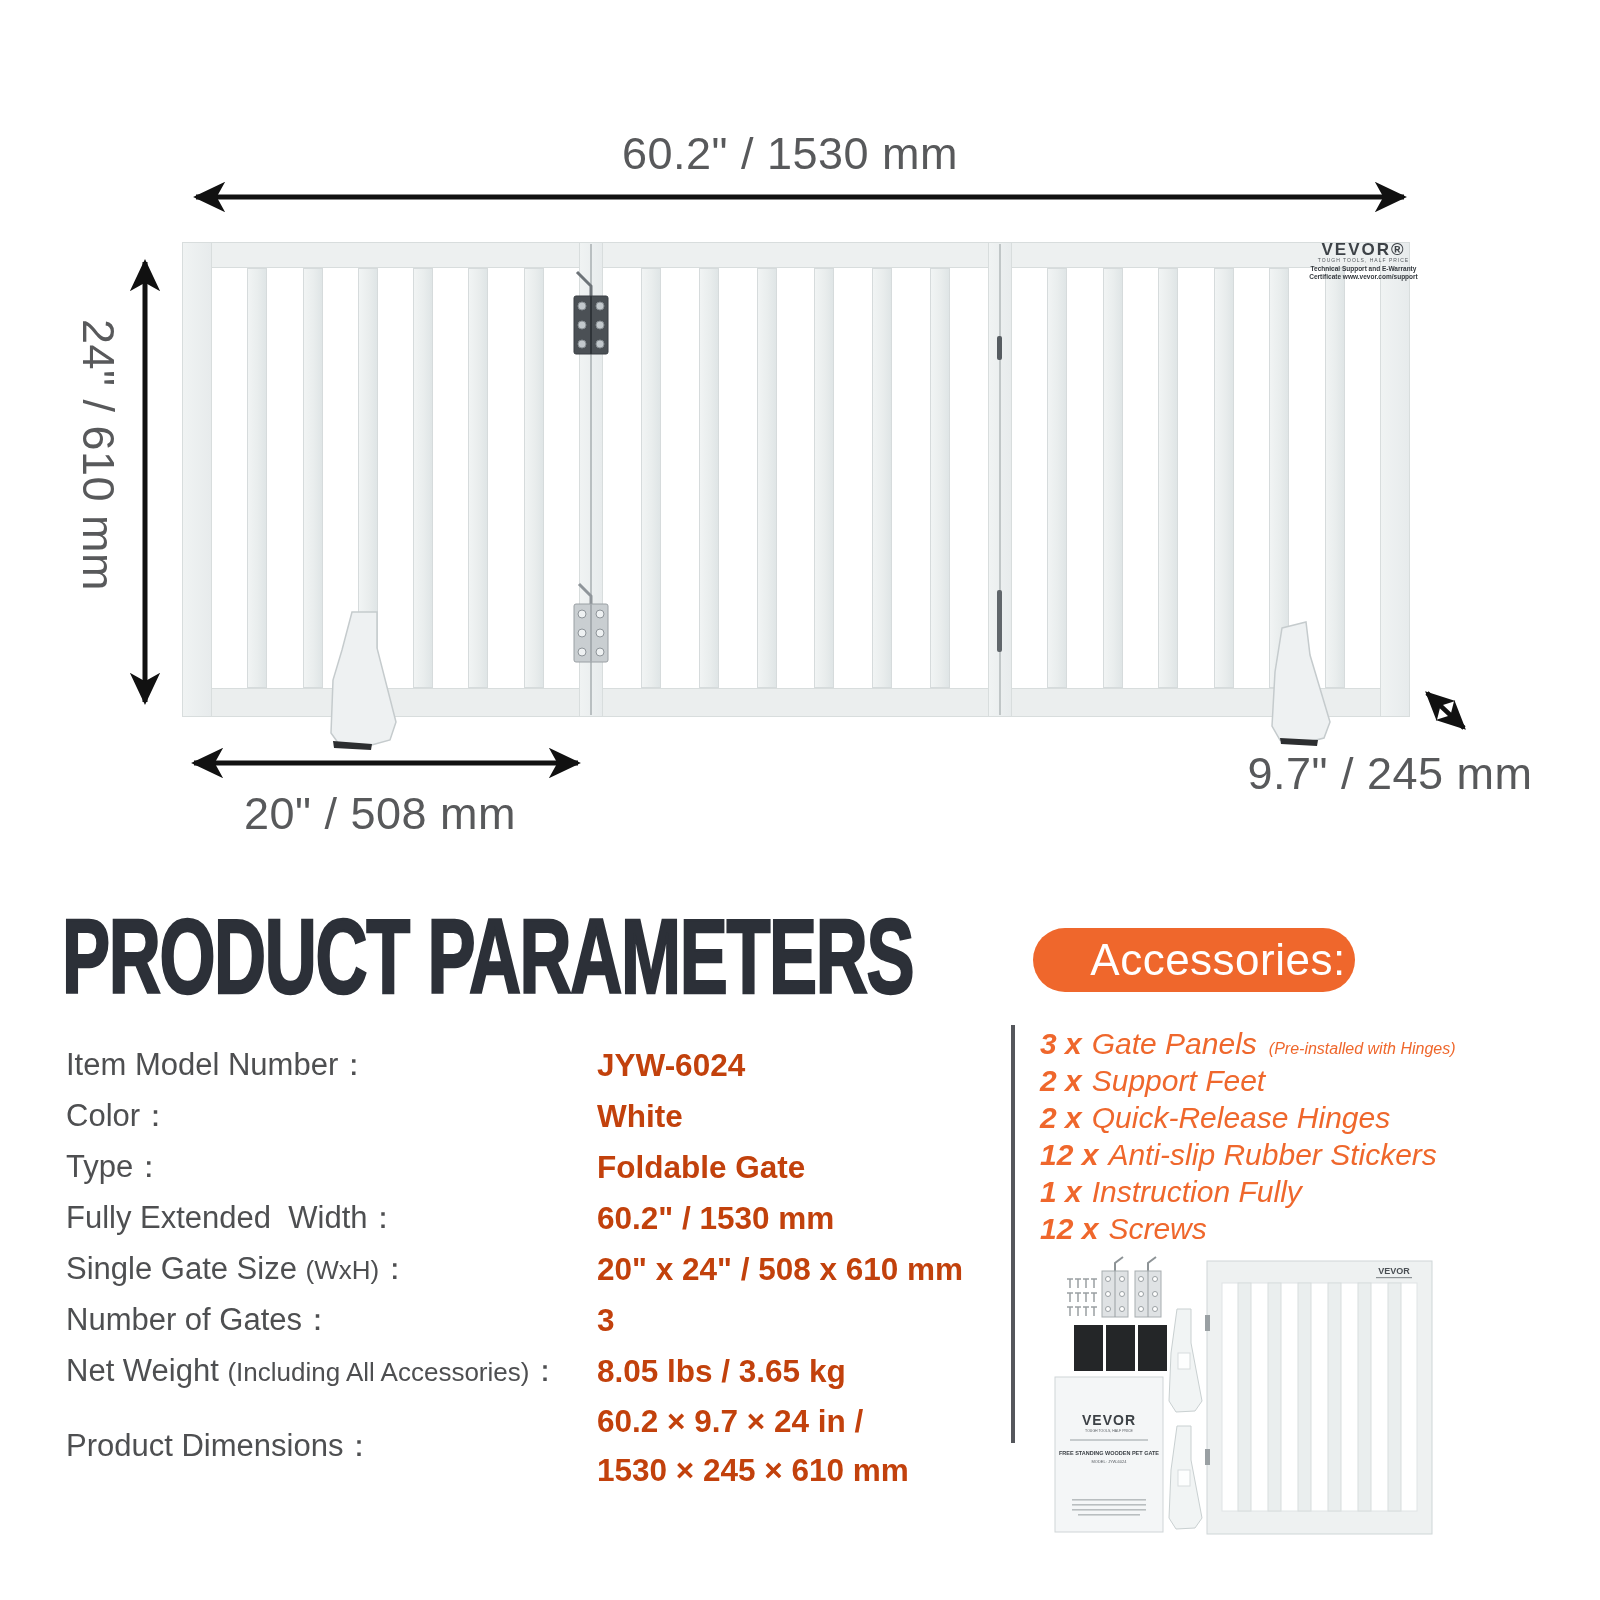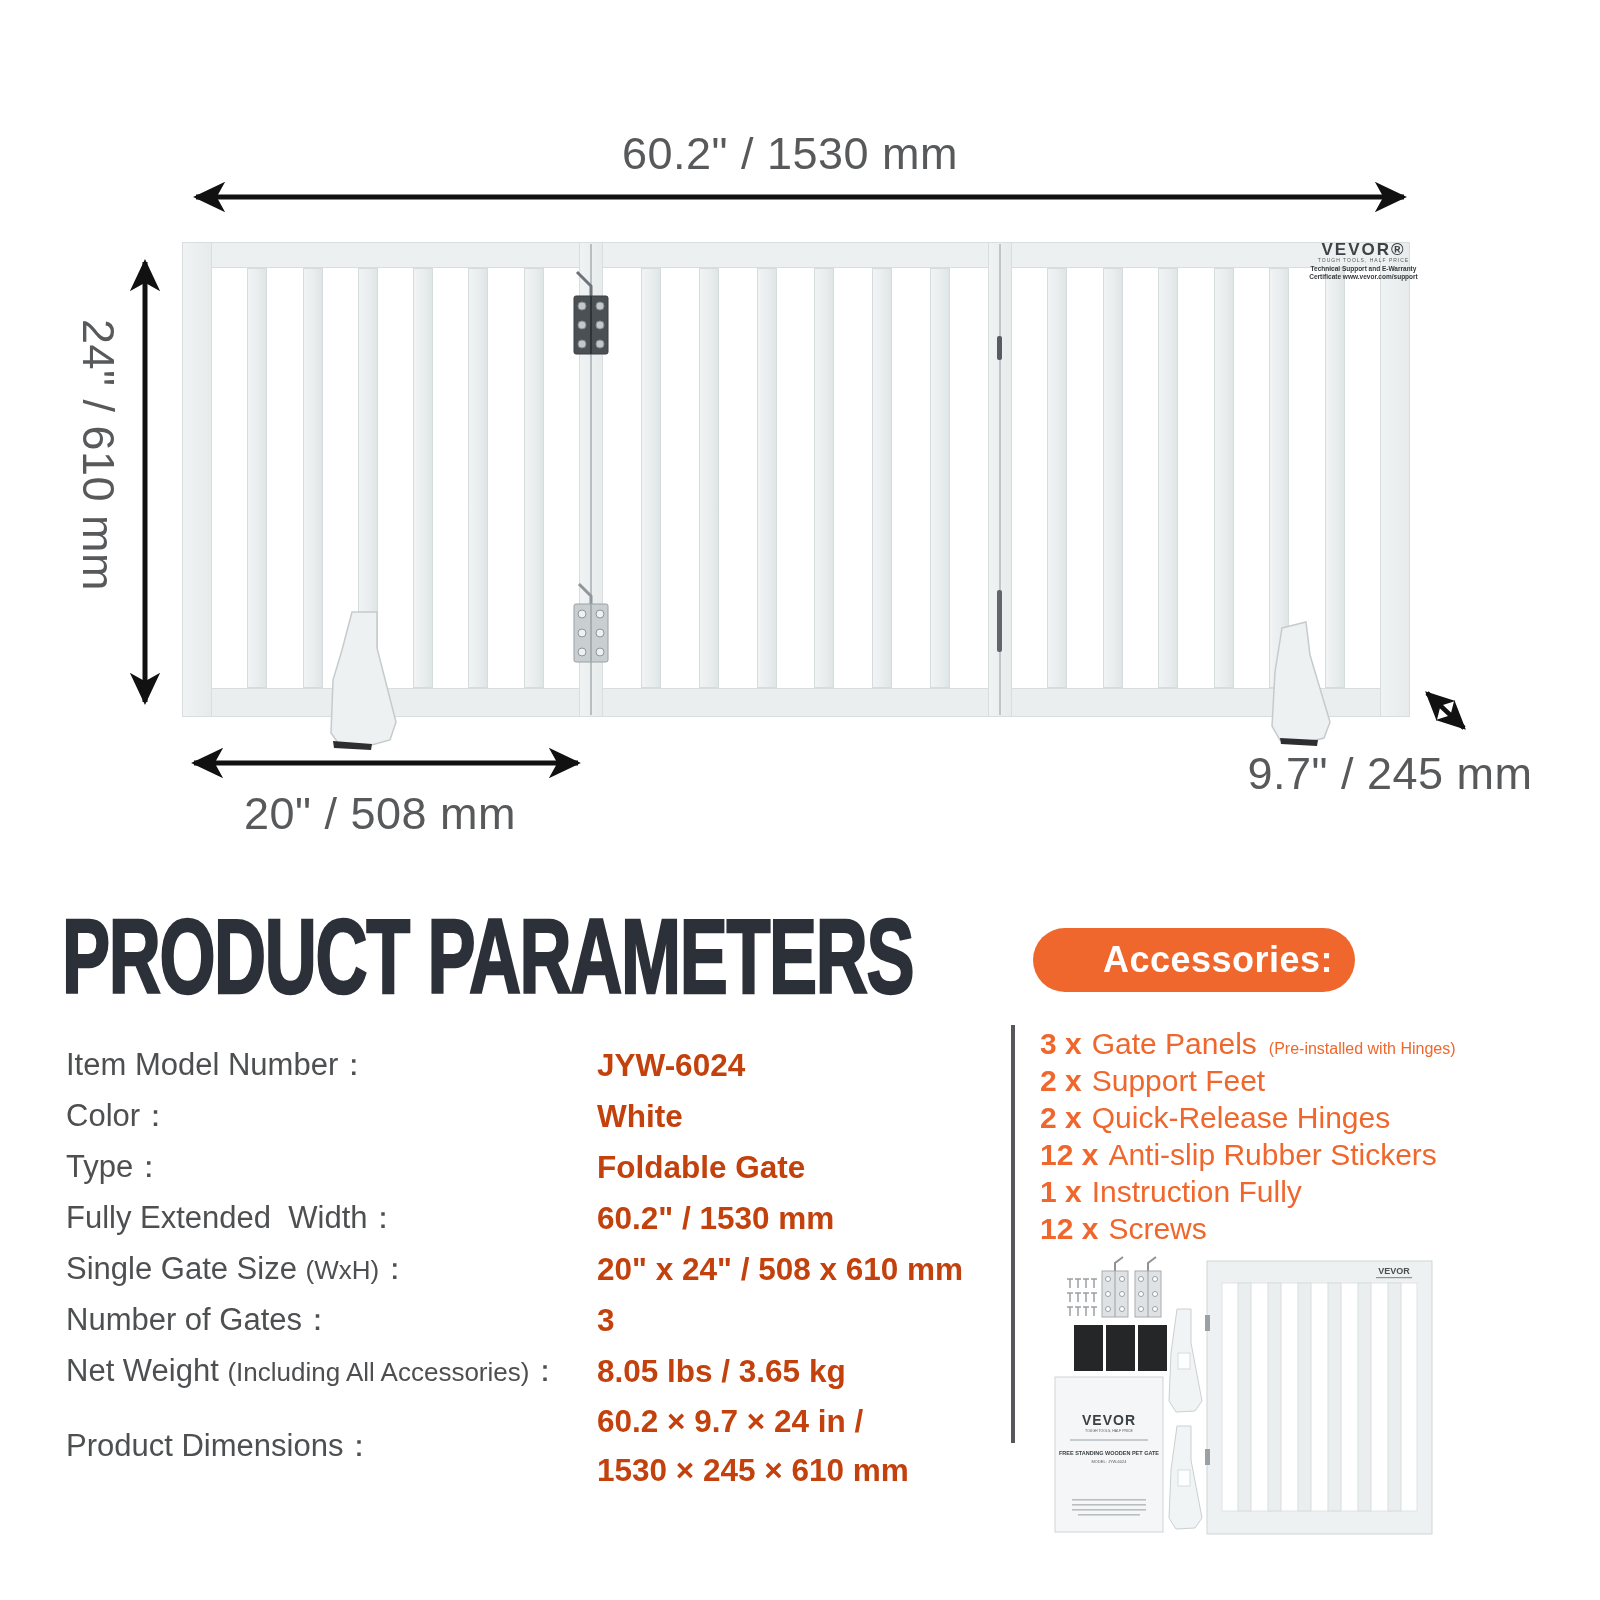--- a/index.html
+++ b/index.html
@@ -49,25 +49,25 @@
   .params{position:absolute;left:66px;top:1040px;width:950px;}
   .p-row{display:flex;align-items:center;min-height:49px;}
   .p-label{flex:0 0 531px;font-size:31px;line-height:49px;color:#4e4f51;white-space:pre;}
   .p-note{font-size:26px;}
   .p-value{font-size:31.5px;line-height:49px;font-weight:bold;color:#c2410c;white-space:pre;}
   .p-value div:empty{display:none;}
 
   
   .acc-pill{position:absolute;left:1033px;top:928px;width:322px;height:64px;border-radius:32px;
             background:#ef672c;display:flex;align-items:center;justify-content:center;}
-  .acc-pill span{color:#fff;font-size:36px;font-weight:bold;letter-spacing:0.5px;margin-left:48px;}
+  .acc-pill span{color:#fff;font-size:44px;font-weight:normal;letter-spacing:0.5px;margin-left:48px;}
   .acc-divider{position:absolute;left:1011px;top:1025px;width:4px;height:418px;background:#55575c;}
   .acc-list{position:absolute;left:1040px;top:1025px;width:560px;}
   .acc-item{display:flex;align-items:baseline;height:37px;line-height:37px;color:#ef672c;
-            font-size:30px;white-space:nowrap;}
+            font-size:30px;white-space:nowrap;font-style:italic;}
   .acc-qty{font-weight:bold;margin-right:10px;}
   .acc-note{font-size:16px;margin-left:12px;}
   .acc-note:empty{display:none;}
   .acc-image{position:absolute;left:1050px;top:1253px;width:410px;height:290px;}
 </style>
 </head>
 <body>
 
 <div class="canvas">
 

